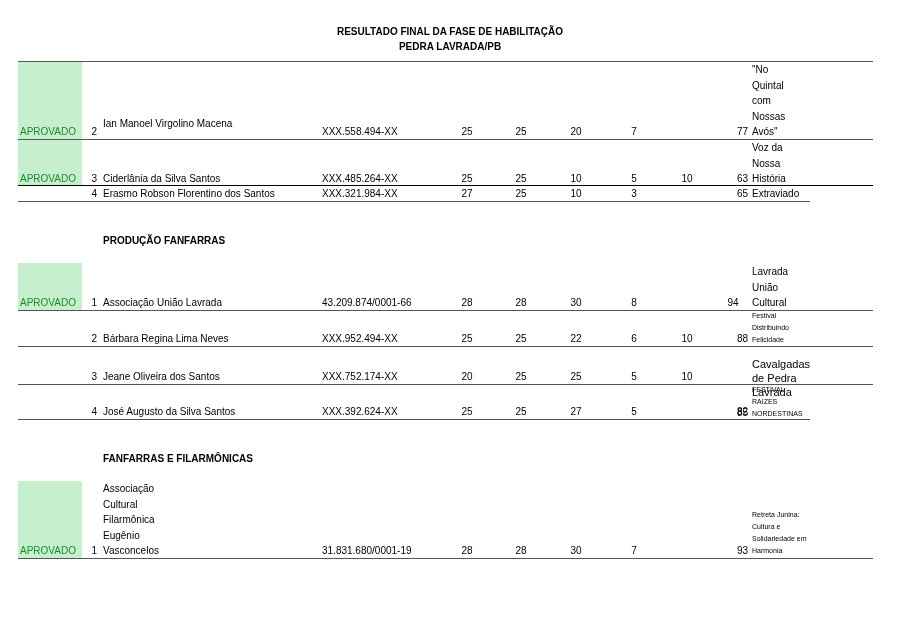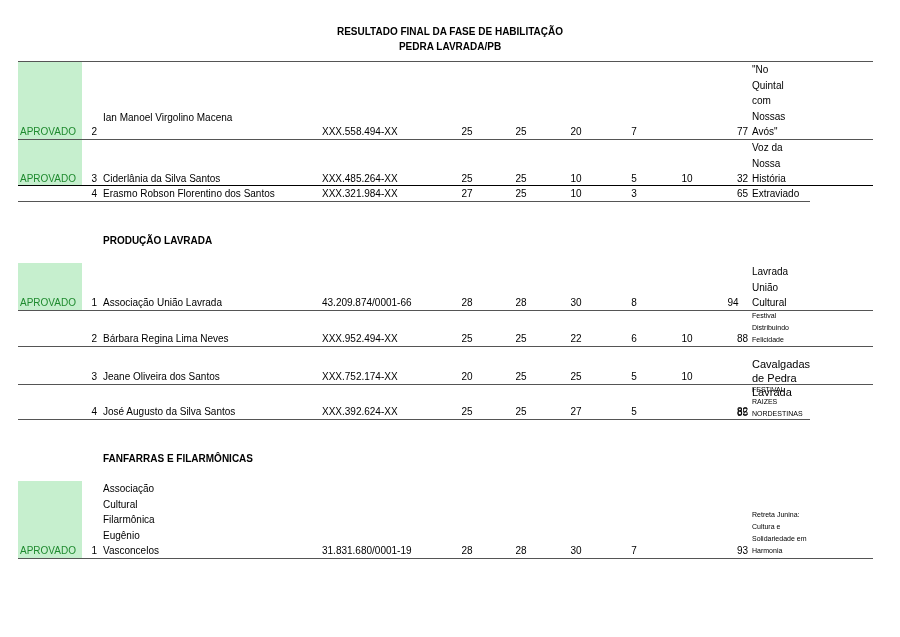--- a/index.html
+++ b/index.html
@@ -26,58 +26,58 @@
 <body>
 
 <div class="title" style="top:26px;">RESULTADO FINAL DA FASE DE HABILITAÇÃO</div>
 <div class="title" style="top:41px;">PEDRA LAVRADA/PB</div>
 
 <div class="hline" style="top:61px; width:855px;"></div>
 
 <div class="green" style="top:62px; height:77px;"></div>
 <div class="cell status" style="top:124px;">APROVADO</div>
 <div class="cell num" style="top:124px;">2</div>
-<div class="cell name" style="top:110px;">Ian Manoel Virgolino Macena</div>
+<div class="cell name" style="top:116px;">Ian Manoel Virgolino Macena</div>
 <div class="cell doc" style="top:124px;">XXX.558.494-XX</div>
 <div class="cell sc c1" style="top:124px;">25</div>
 <div class="cell sc c2" style="top:124px;">25</div>
 <div class="cell sc c3" style="top:124px;">20</div>
 <div class="cell sc c4" style="top:124px;">7</div>
 <div class="cell sc c5" style="top:124px;"></div>
 <div class="cell total" style="top:124px;">77</div>
 <div class="cell proj" style="top:62px; width:50px;">"No Quintal com Nossas Avós"</div>
 <div class="hline" style="top:139px; width:855px;"></div>
 
 <div class="green" style="top:140px; height:45px;"></div>
 <div class="cell status" style="top:171px;">APROVADO</div>
 <div class="cell num" style="top:171px;">3</div>
 <div class="cell name" style="top:171px;text-align:right;">Ciderlânia da Silva Santos</div>
 <div class="cell doc" style="top:171px;">XXX.485.264-XX</div>
 <div class="cell sc c1" style="top:171px;">25</div>
 <div class="cell sc c2" style="top:171px;">25</div>
 <div class="cell sc c3" style="top:171px;">10</div>
 <div class="cell sc c4" style="top:171px;">5</div>
 <div class="cell sc c5" style="top:171px;">10</div>
-<div class="cell total" style="top:171px;">32</div>
+<div class="cell total" style="top:171px;">63</div>
 <div class="cell proj" style="top:140px; width:50px;">Voz da Nossa História</div>
 <div class="hline thin" style="top:185px; width:855px;"></div>
 
 <div class="cell num" style="top:186px;">4</div>
 <div class="cell name" style="top:186px;">Erasmo Robson Florentino dos Santos</div>
 <div class="cell doc" style="top:186px;">XXX.321.984-XX</div>
 <div class="cell sc c1" style="top:186px;">27</div>
 <div class="cell sc c2" style="top:186px;">25</div>
 <div class="cell sc c3" style="top:186px;">10</div>
 <div class="cell sc c4" style="top:186px;">3</div>
 <div class="cell sc c5" style="top:186px;"></div>
 <div class="cell total" style="top:186px;">65</div>
 <div class="cell proj" style="top:186px;">Extraviado</div>
 <div class="hline" style="top:201px; width:792px;"></div>
 
-<div class="section-title" style="top:235px;">PRODUÇÃO LAVRADA</div>
+<div class="section-title" style="top:235px;">PRODUÇÃO FANFARRAS</div>
 
 <div class="green" style="top:263px; height:47px;"></div>
 <div class="cell status" style="top:295px;">APROVADO</div>
 <div class="cell num" style="top:295px;">1</div>
 <div class="cell name" style="top:295px;">Associação União Lavrada</div>
 <div class="cell doc" style="top:295px;">43.209.874/0001-66</div>
 <div class="cell sc c1" style="top:295px;">28</div>
 <div class="cell sc c2" style="top:295px;">28</div>
 <div class="cell sc c3" style="top:295px;">30</div>
 <div class="cell sc c4" style="top:295px;">8</div>

